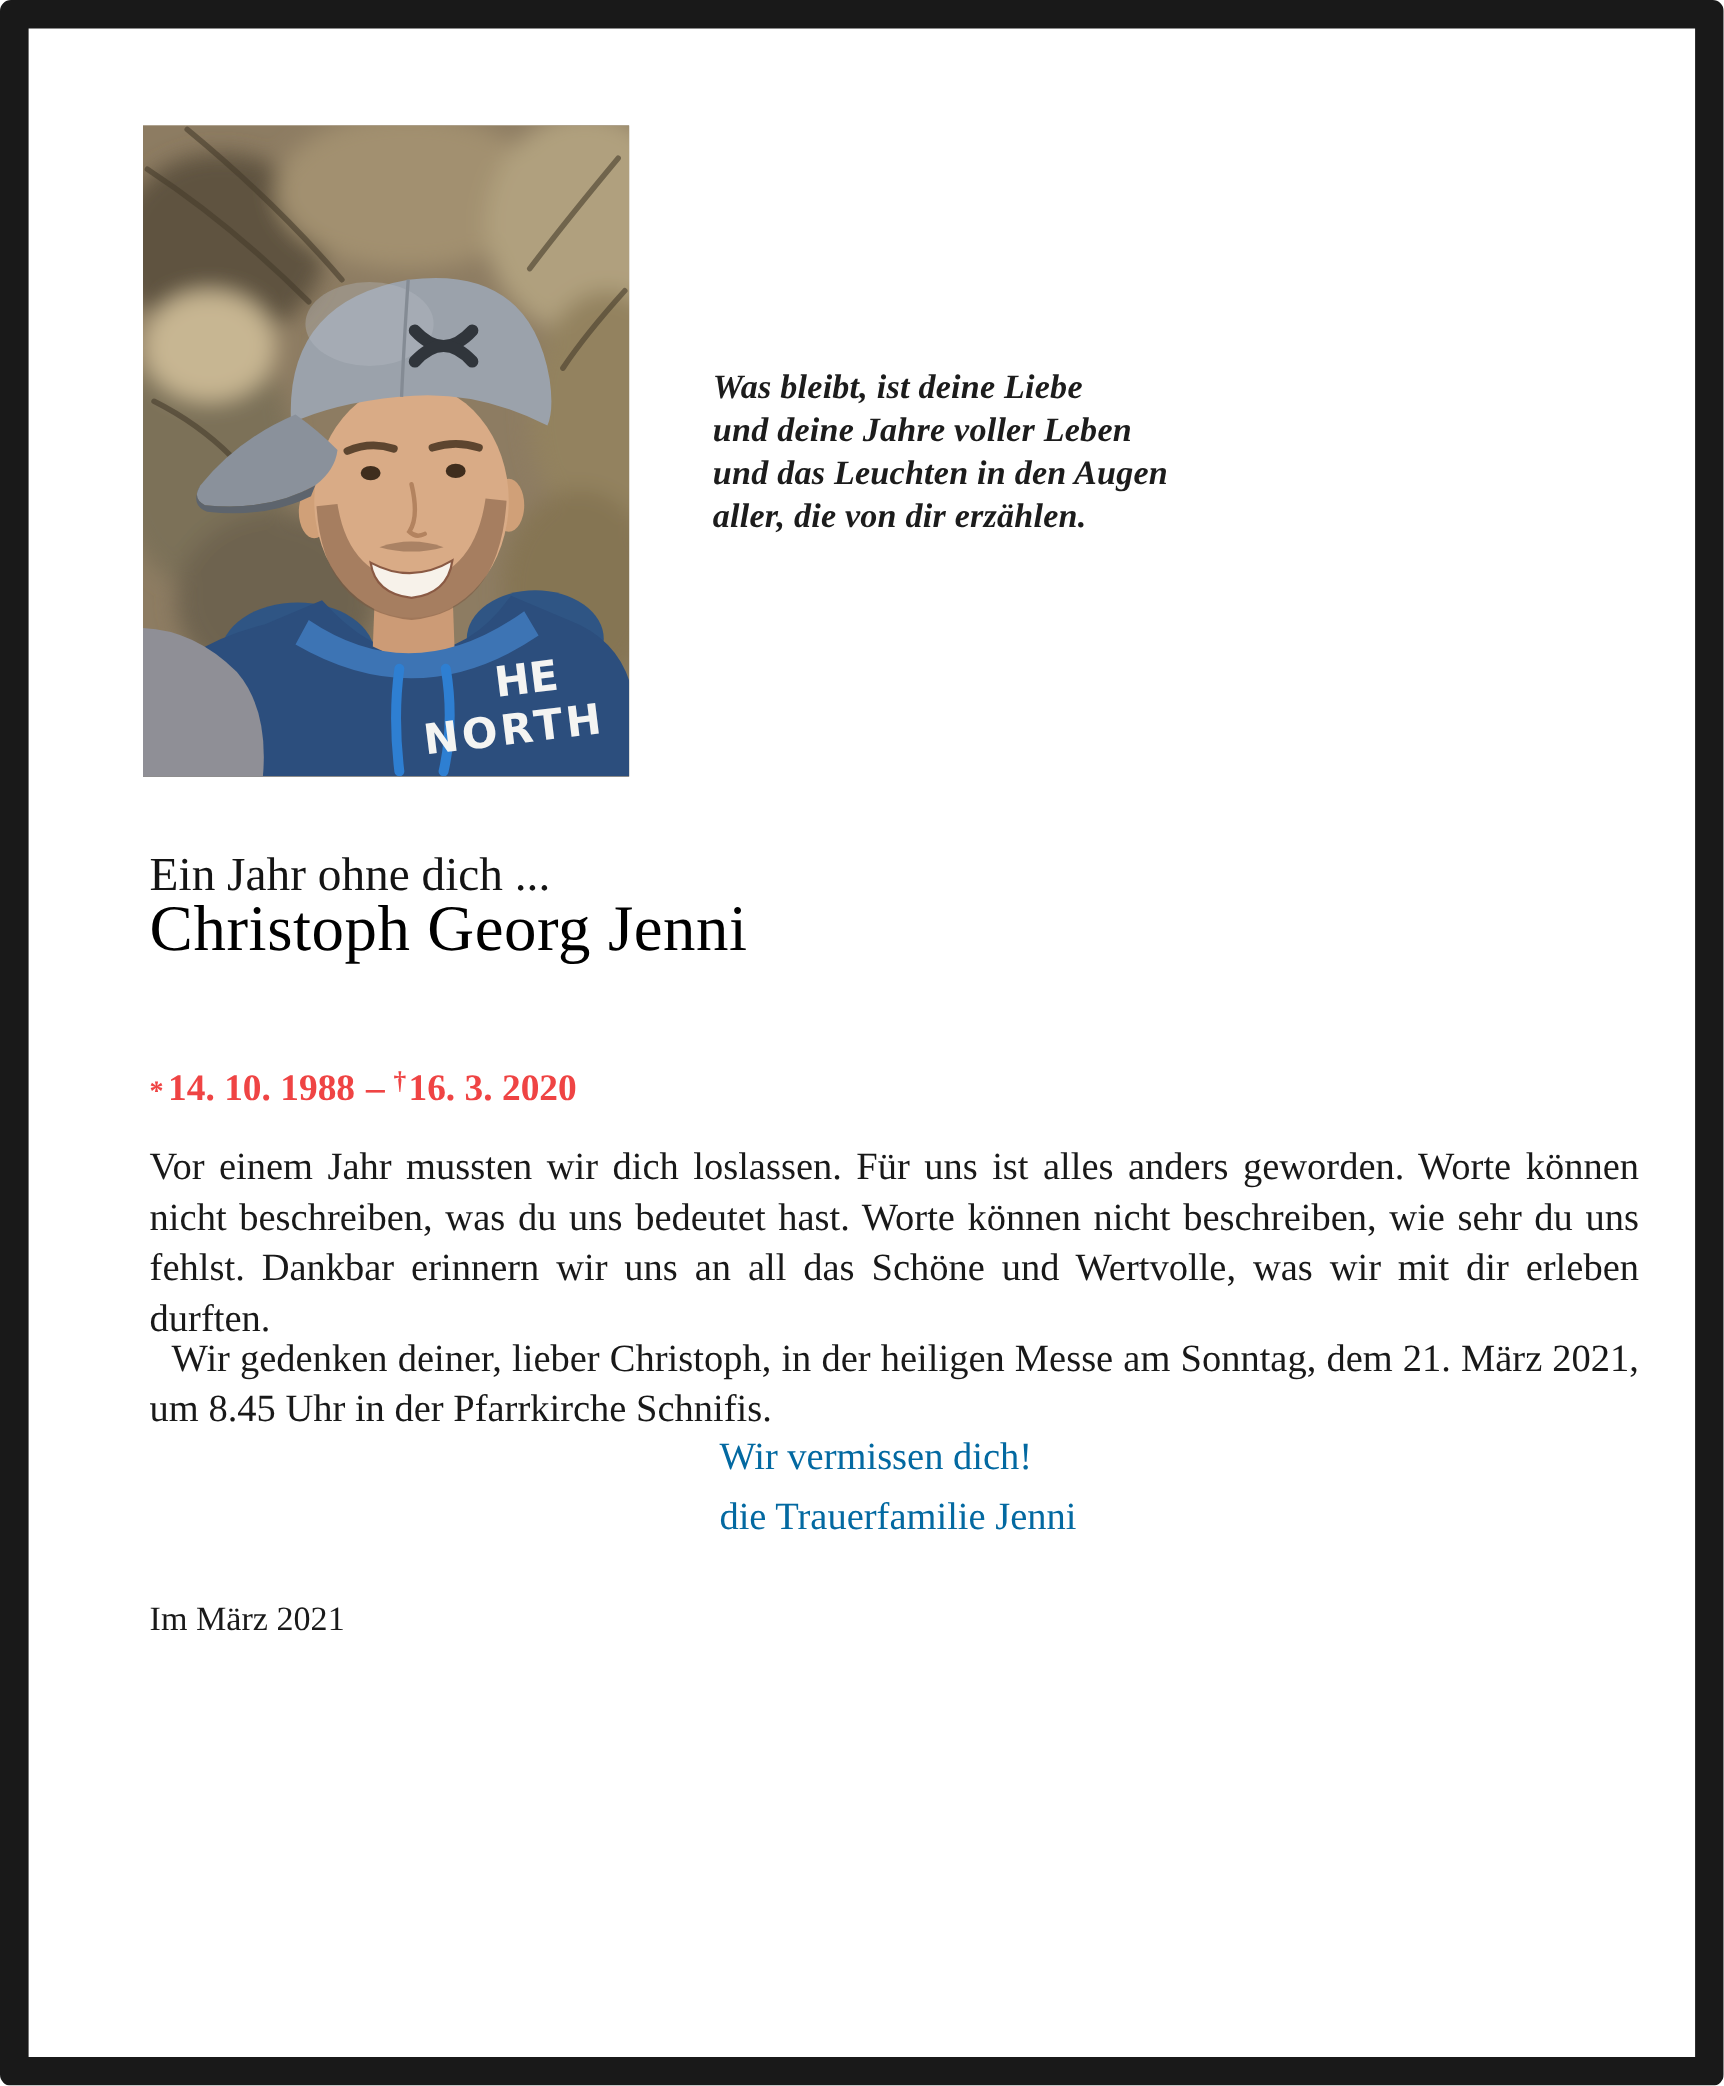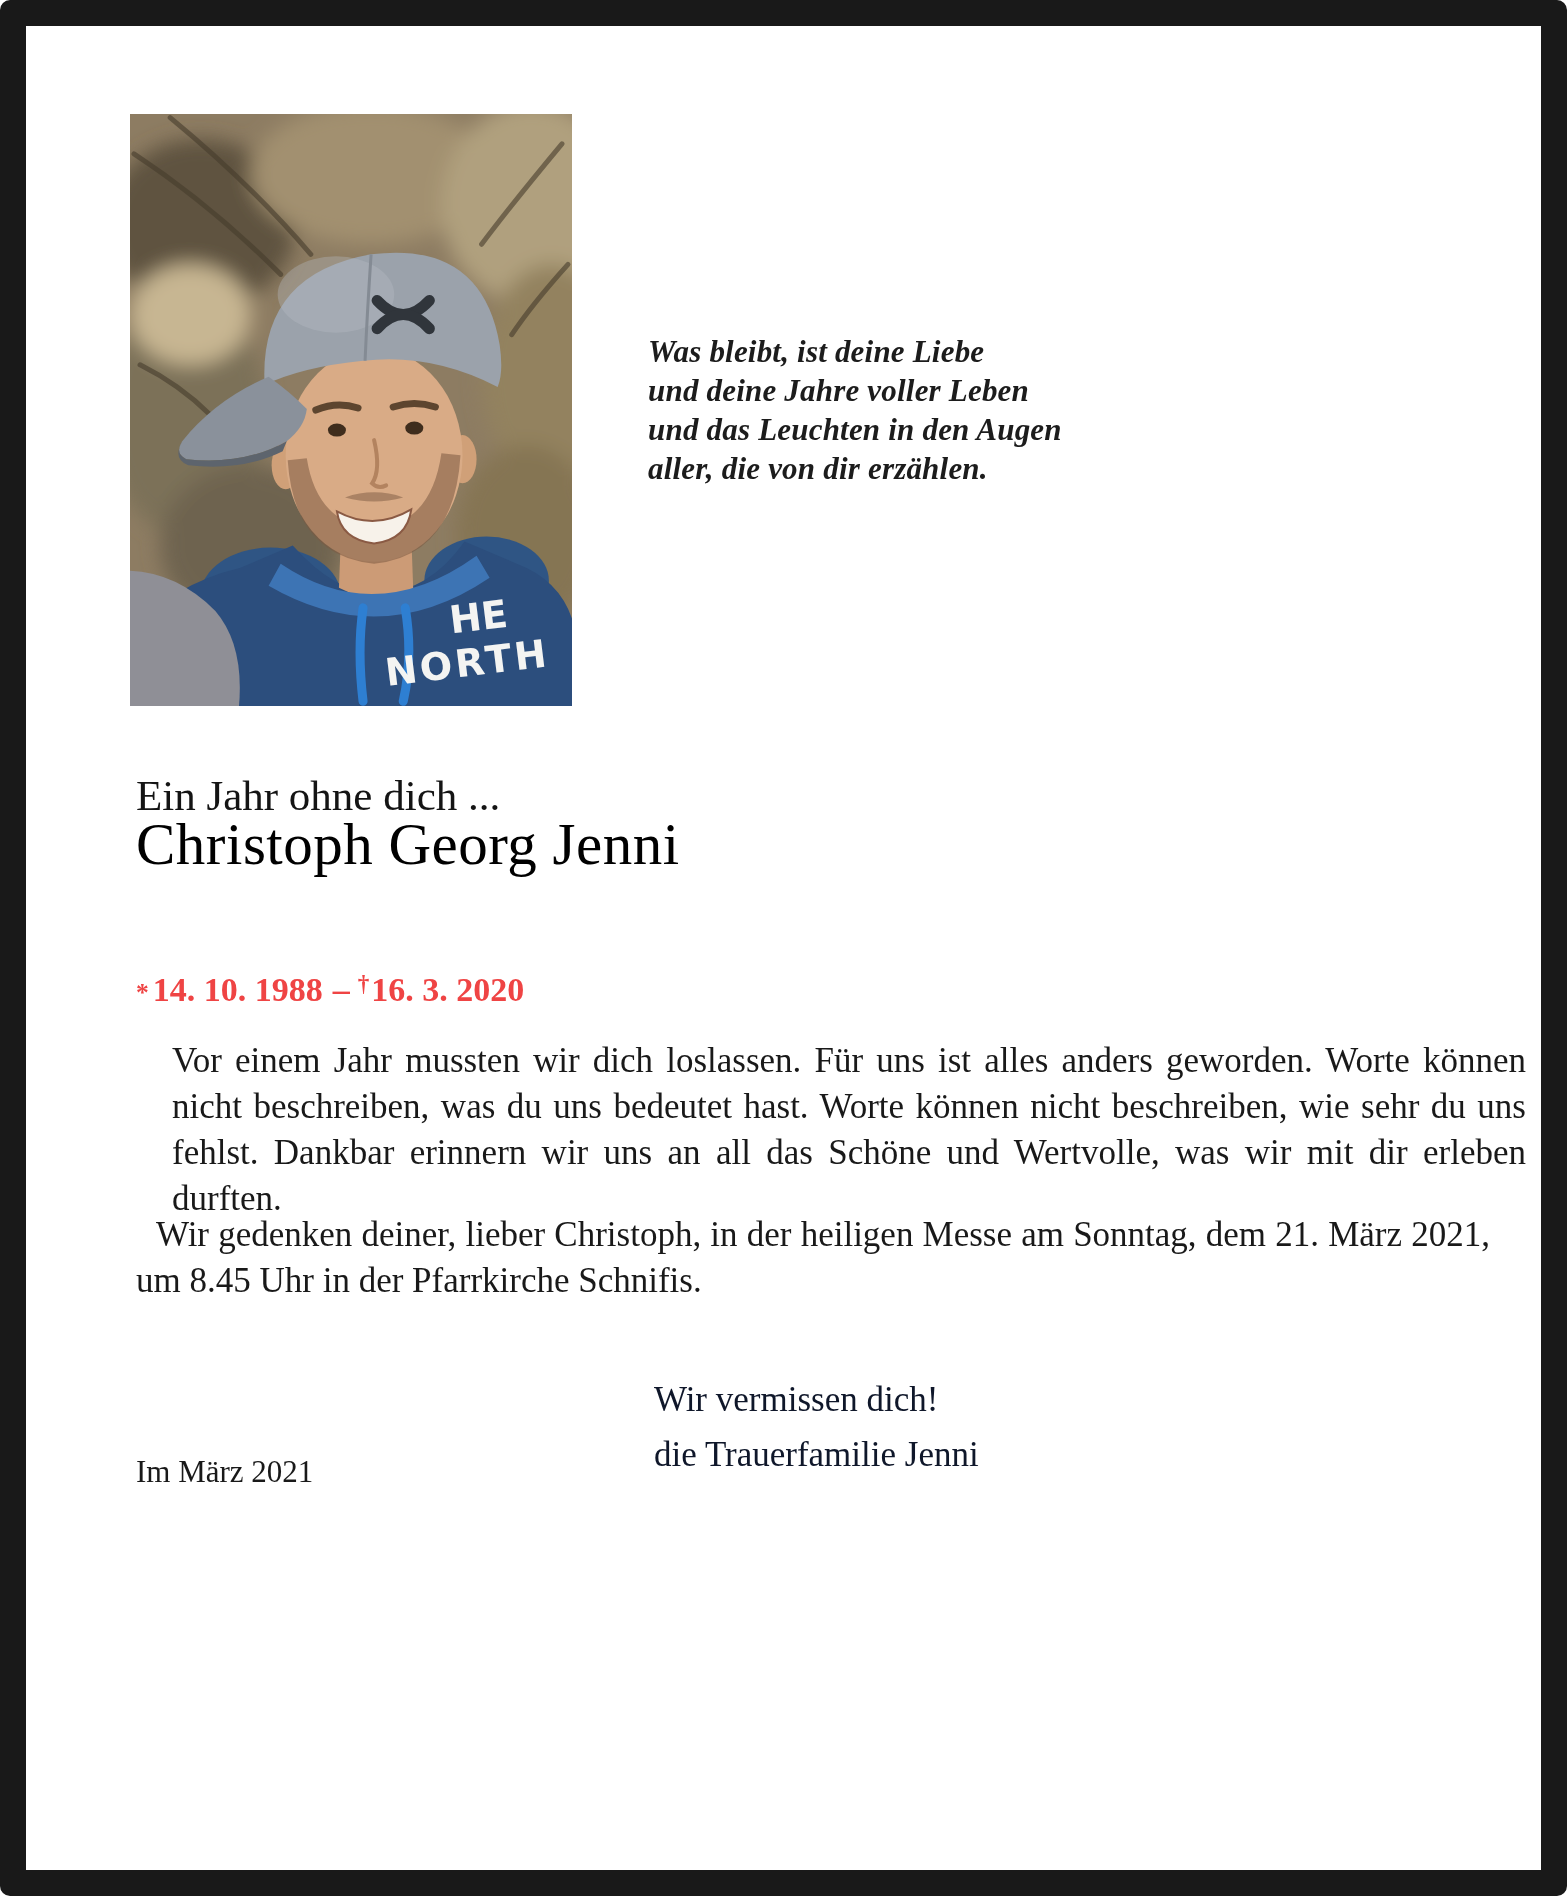--- a/index.html
+++ b/index.html
@@ -74,30 +74,30 @@
   .para {
     position: absolute;
     left: 110px;
     width: 1354px;
     margin: 0;
     font-size: 35px;
     line-height: 46px;
     text-align: justify;
     color: #191919;
   }
-  .p1 { top: 1012px; margin-left: 36px; }
+  .p1 { top: 1012px; }
   .p2 { top: 1186px; text-indent: 20px; }
 
   .closing {
     position: absolute;
     left: 628px;
-    top: 1354px;
+    top: 1278px;
     font-size: 35px;
     line-height: 40px;
-    color: #0f172a;
+    color: #0369a1;
   }
   .closing .line { margin-bottom: 15px; }
   .closing .bold { font-weight: 400; }
 
   .footer-date {
     position: absolute;
     left: 110px;
     top: 1428px;
     font-size: 31px;
     color: #191919;

